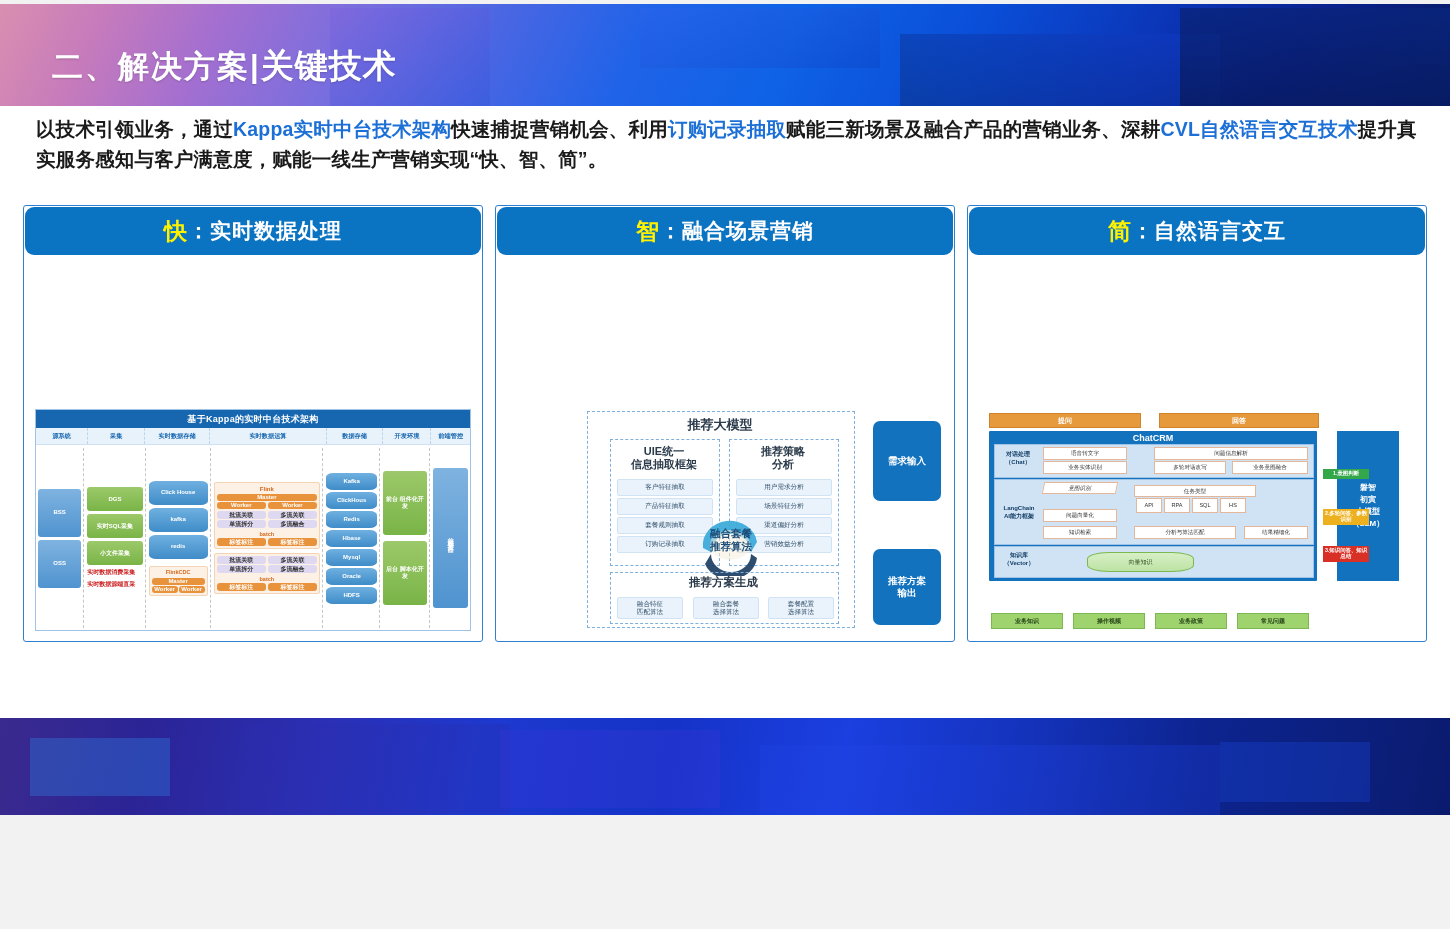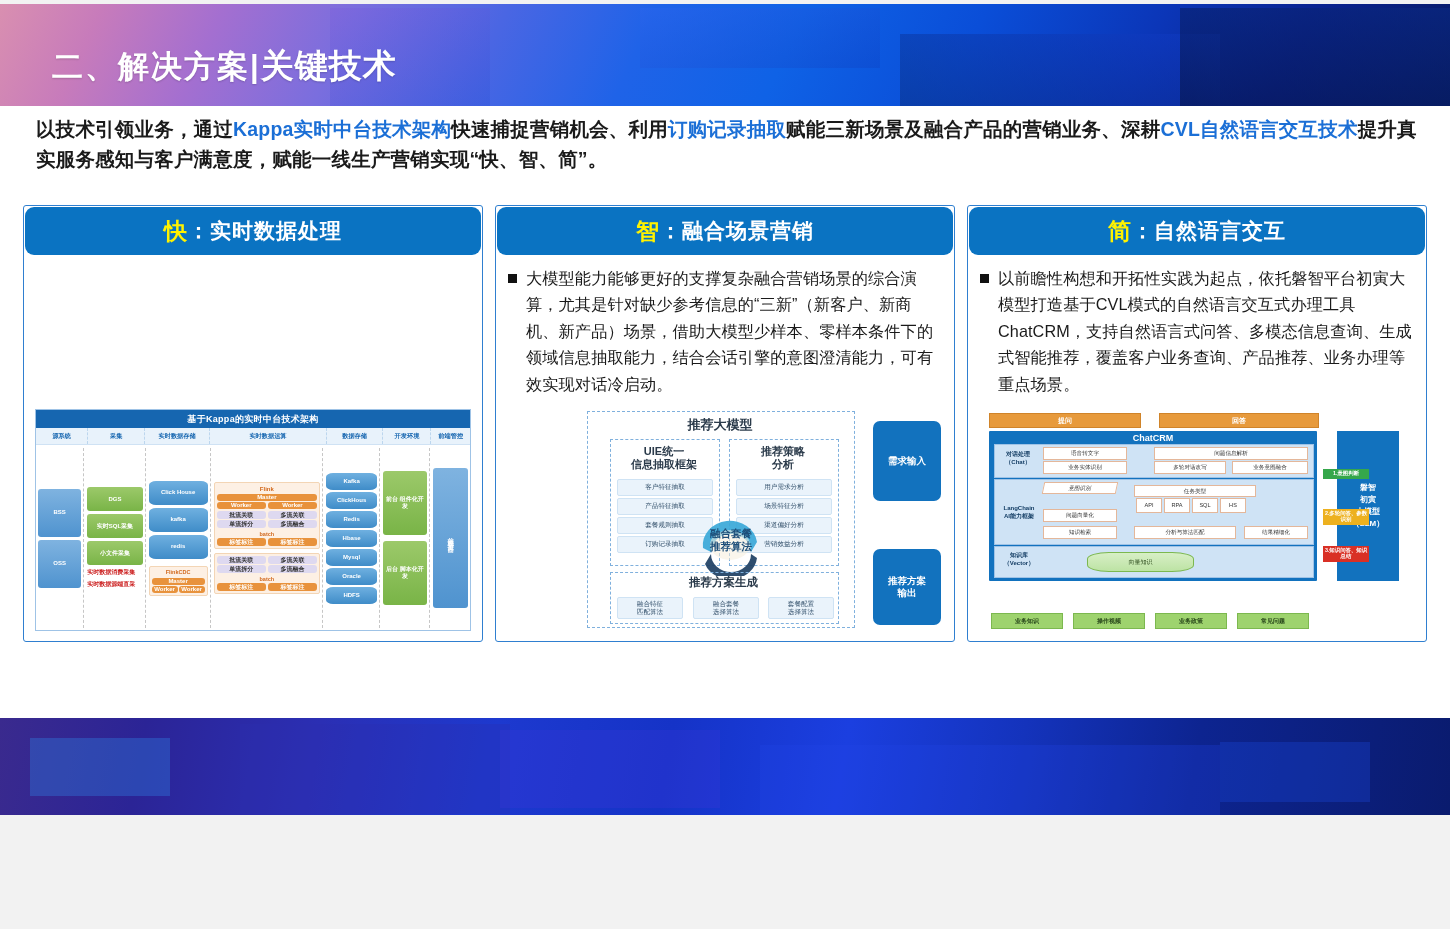--- a/index.html
+++ b/index.html
@@ -270,26 +270,20 @@
           </div>
         </div>
       </div>
 
       <div class="card">
         <div class="card-head">
           <span class="key">智</span>
             <span>：</span>
             <span>融合场景营销</span>
         </div>
-        <div class="card-body">
-          <div class="bullet-row">
-            <div class="sq"></div>
-            <div class="bullet-text">大模型能力能够更好的支撑复杂融合营销场景的综合演算，尤其是针对缺少参考信息的“三新”（新客户、新商机、新产品）场景，借助大模型少样本、零样本条件下的领域信息抽取能力，结合会话引擎的意图澄清能力，可有效实现对话冷启动。</div>
-          </div>
-        </div>
 
         <div class="fig">
           <div class="d2">
 
 
             <div class="dbox" style="left:80px;top:2px;width:266px;height:215px"></div>
             <div class="lbl" style="left:80px;top:8px;width:266px;font-size:13px">推荐大模型</div>
 
             <div class="dbox" style="left:103px;top:30px;width:108px;height:125px"></div>
             <div class="lbl" style="left:103px;top:36px;width:108px;white-space:pre-line">UIE统一
@@ -329,26 +323,20 @@
 输出</div>
           </div>
         </div>
       </div>
 
       <div class="card">
         <div class="card-head">
           <span class="key">简</span>
             <span>：</span>
             <span>自然语言交互</span>
-        </div>
-        <div class="card-body">
-          <div class="bullet-row">
-            <div class="sq"></div>
-            <div class="bullet-text">以前瞻性构想和开拓性实践为起点，依托磐智平台初寅大模型打造基于CVL模式的自然语言交互式办理工具ChatCRM，支持自然语言式问答、多模态信息查询、生成式智能推荐，覆盖客户业务查询、产品推荐、业务办理等重点场景。</div>
-          </div>
         </div>
 
         <div class="fig">
           <div class="d3">
             <div class="o-bar" style="left:10px;top:4px;width:150px">提问</div>
             <div class="o-bar" style="left:180px;top:4px;width:158px">回答</div>
 
             <div class="blue-main"></div>
             <div class="bm-title" style="left:10px;top:24px">ChatCRM</div>
 

